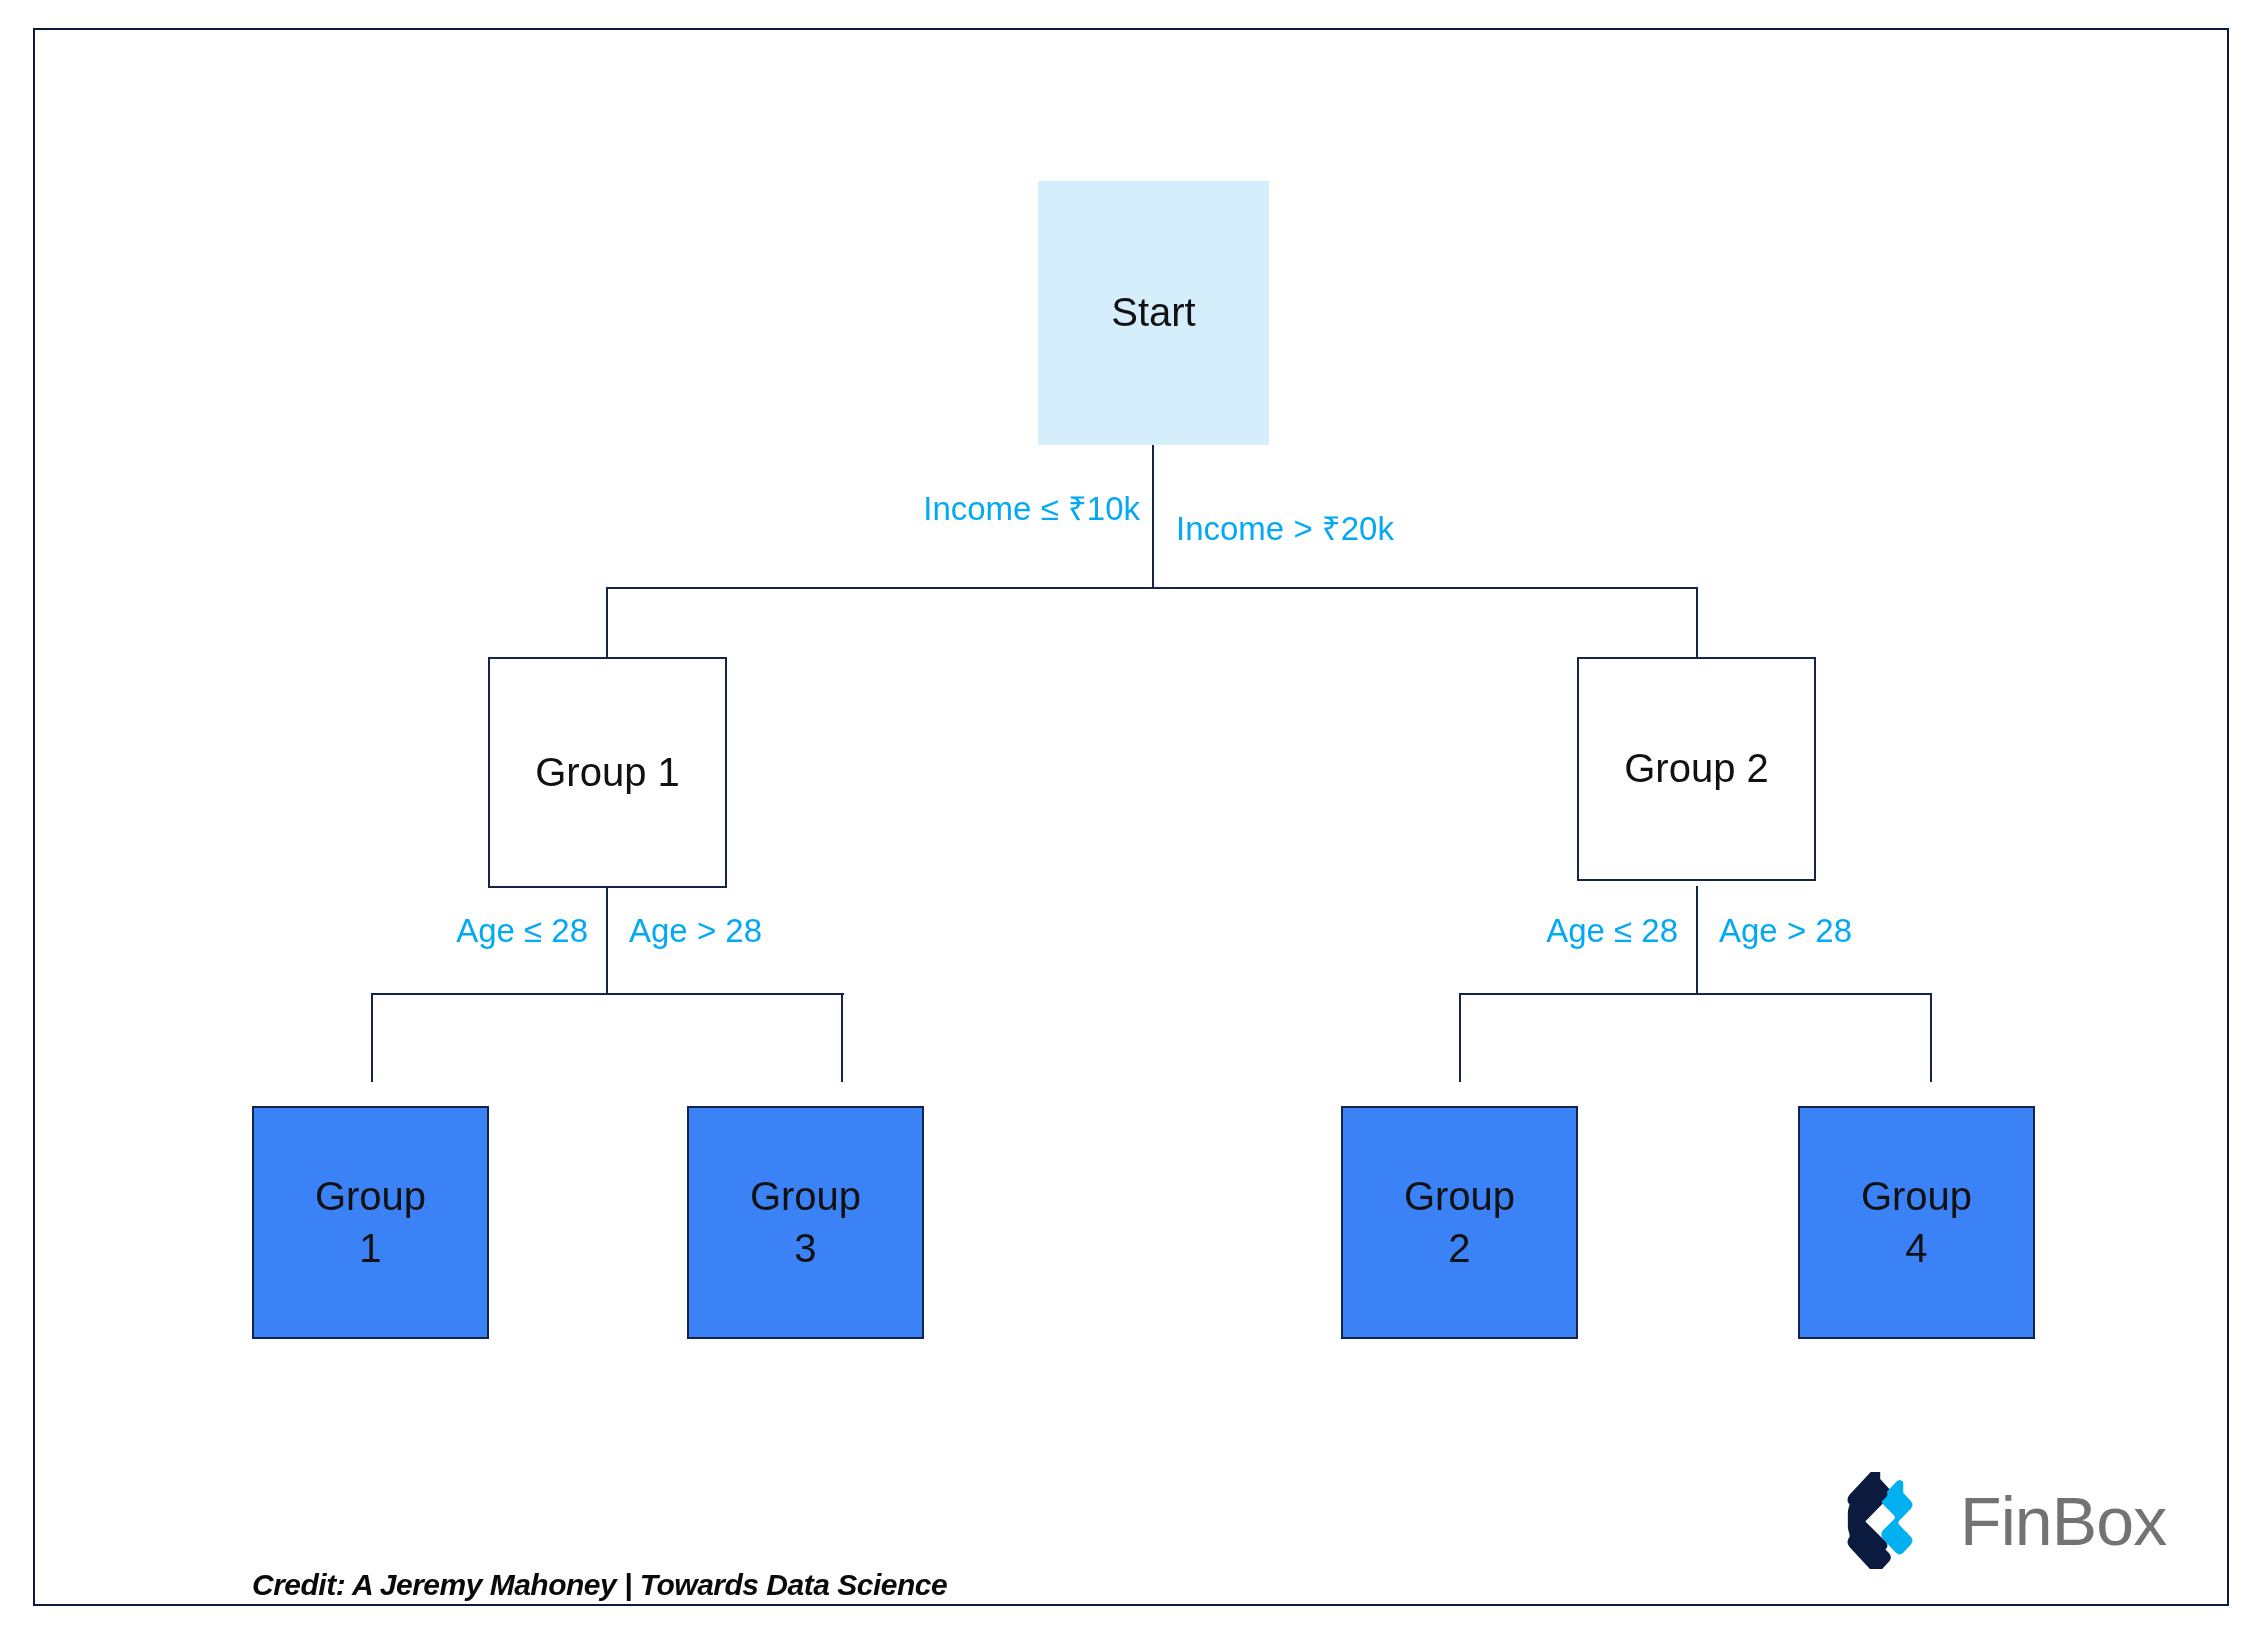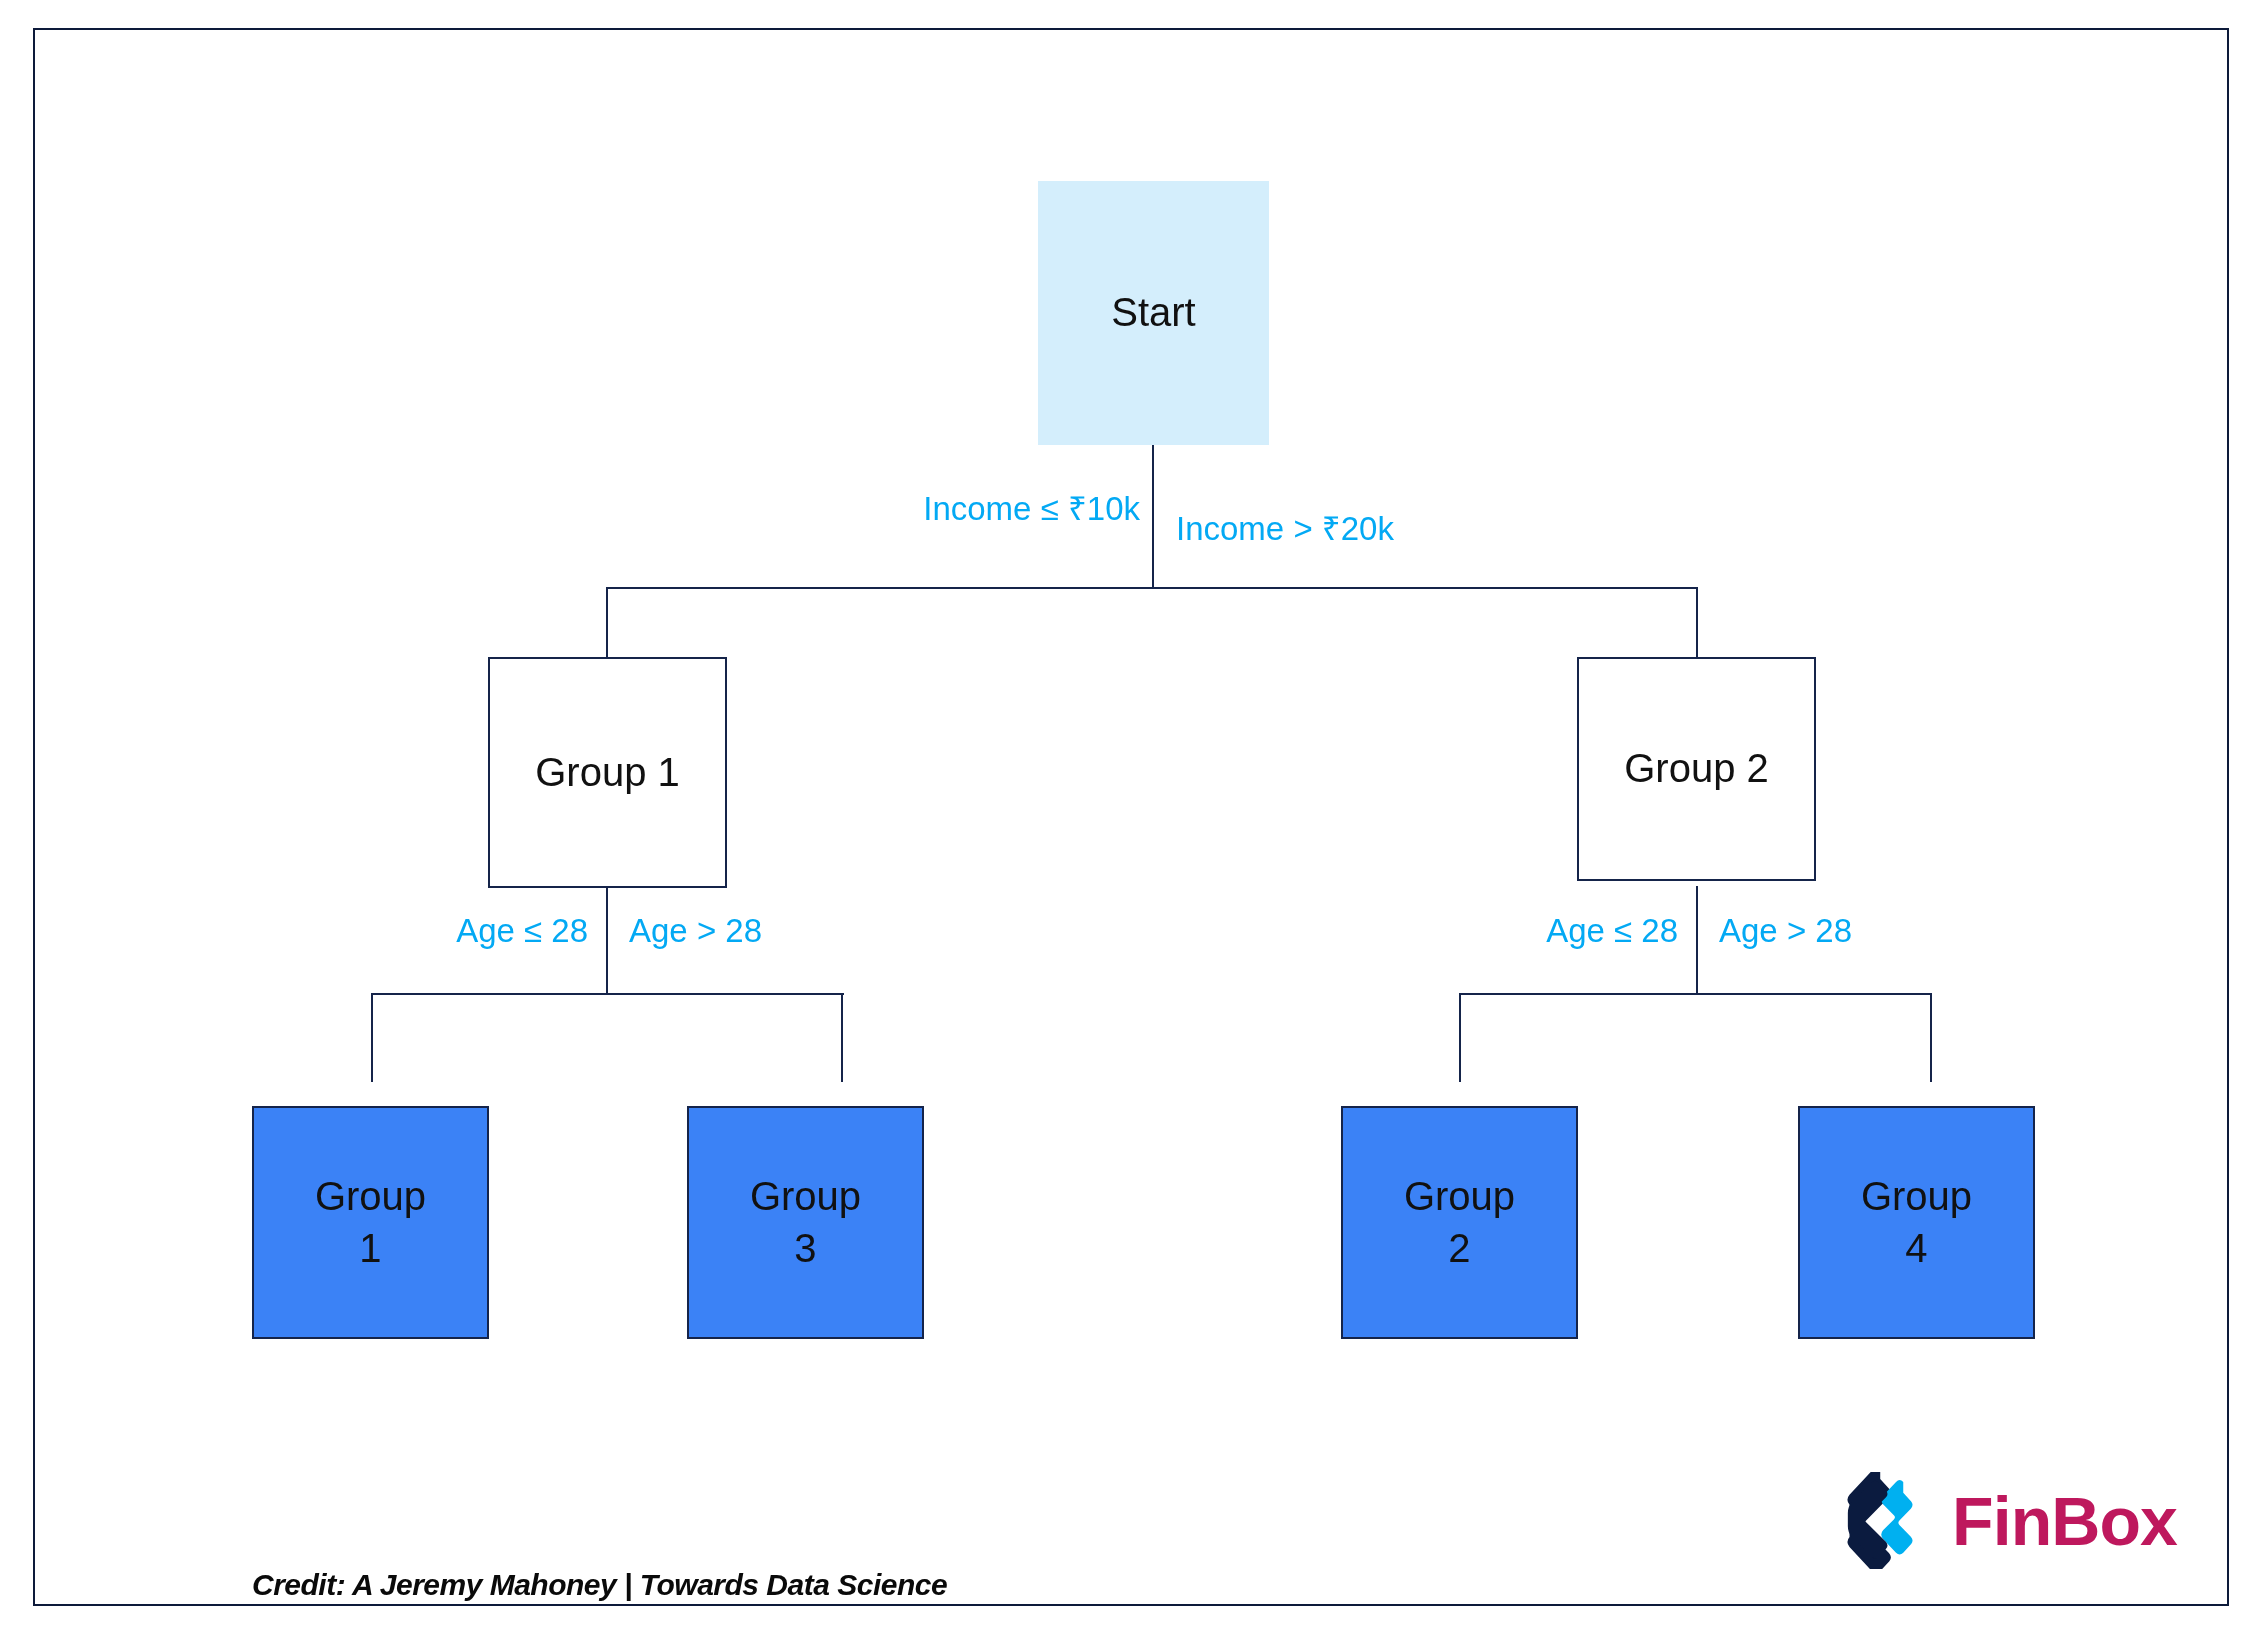--- a/index.html
+++ b/index.html
@@ -93,24 +93,25 @@
   .brand{
     position:absolute;
     left:1845px; top:1472px;
     display:flex;
     align-items:center;
     gap:21px;
   }
   .brand-mark{width:86px;height:97px;display:block;}
   .brand-word{
     font-size:68px;
-    font-weight:700;
-    color:#be185d;
+    font-weight:400;
+    color:#737373;
     letter-spacing:-0.9px;
     line-height:1;
+    margin-left:8px;
   }
 </style>
 </head>
 <body>
 
 <div id="canvas">
 
   <div class="page-frame"></div>
 
   <div class="line-v" style="left:1152px; top:412px; height:176px;"></div>

